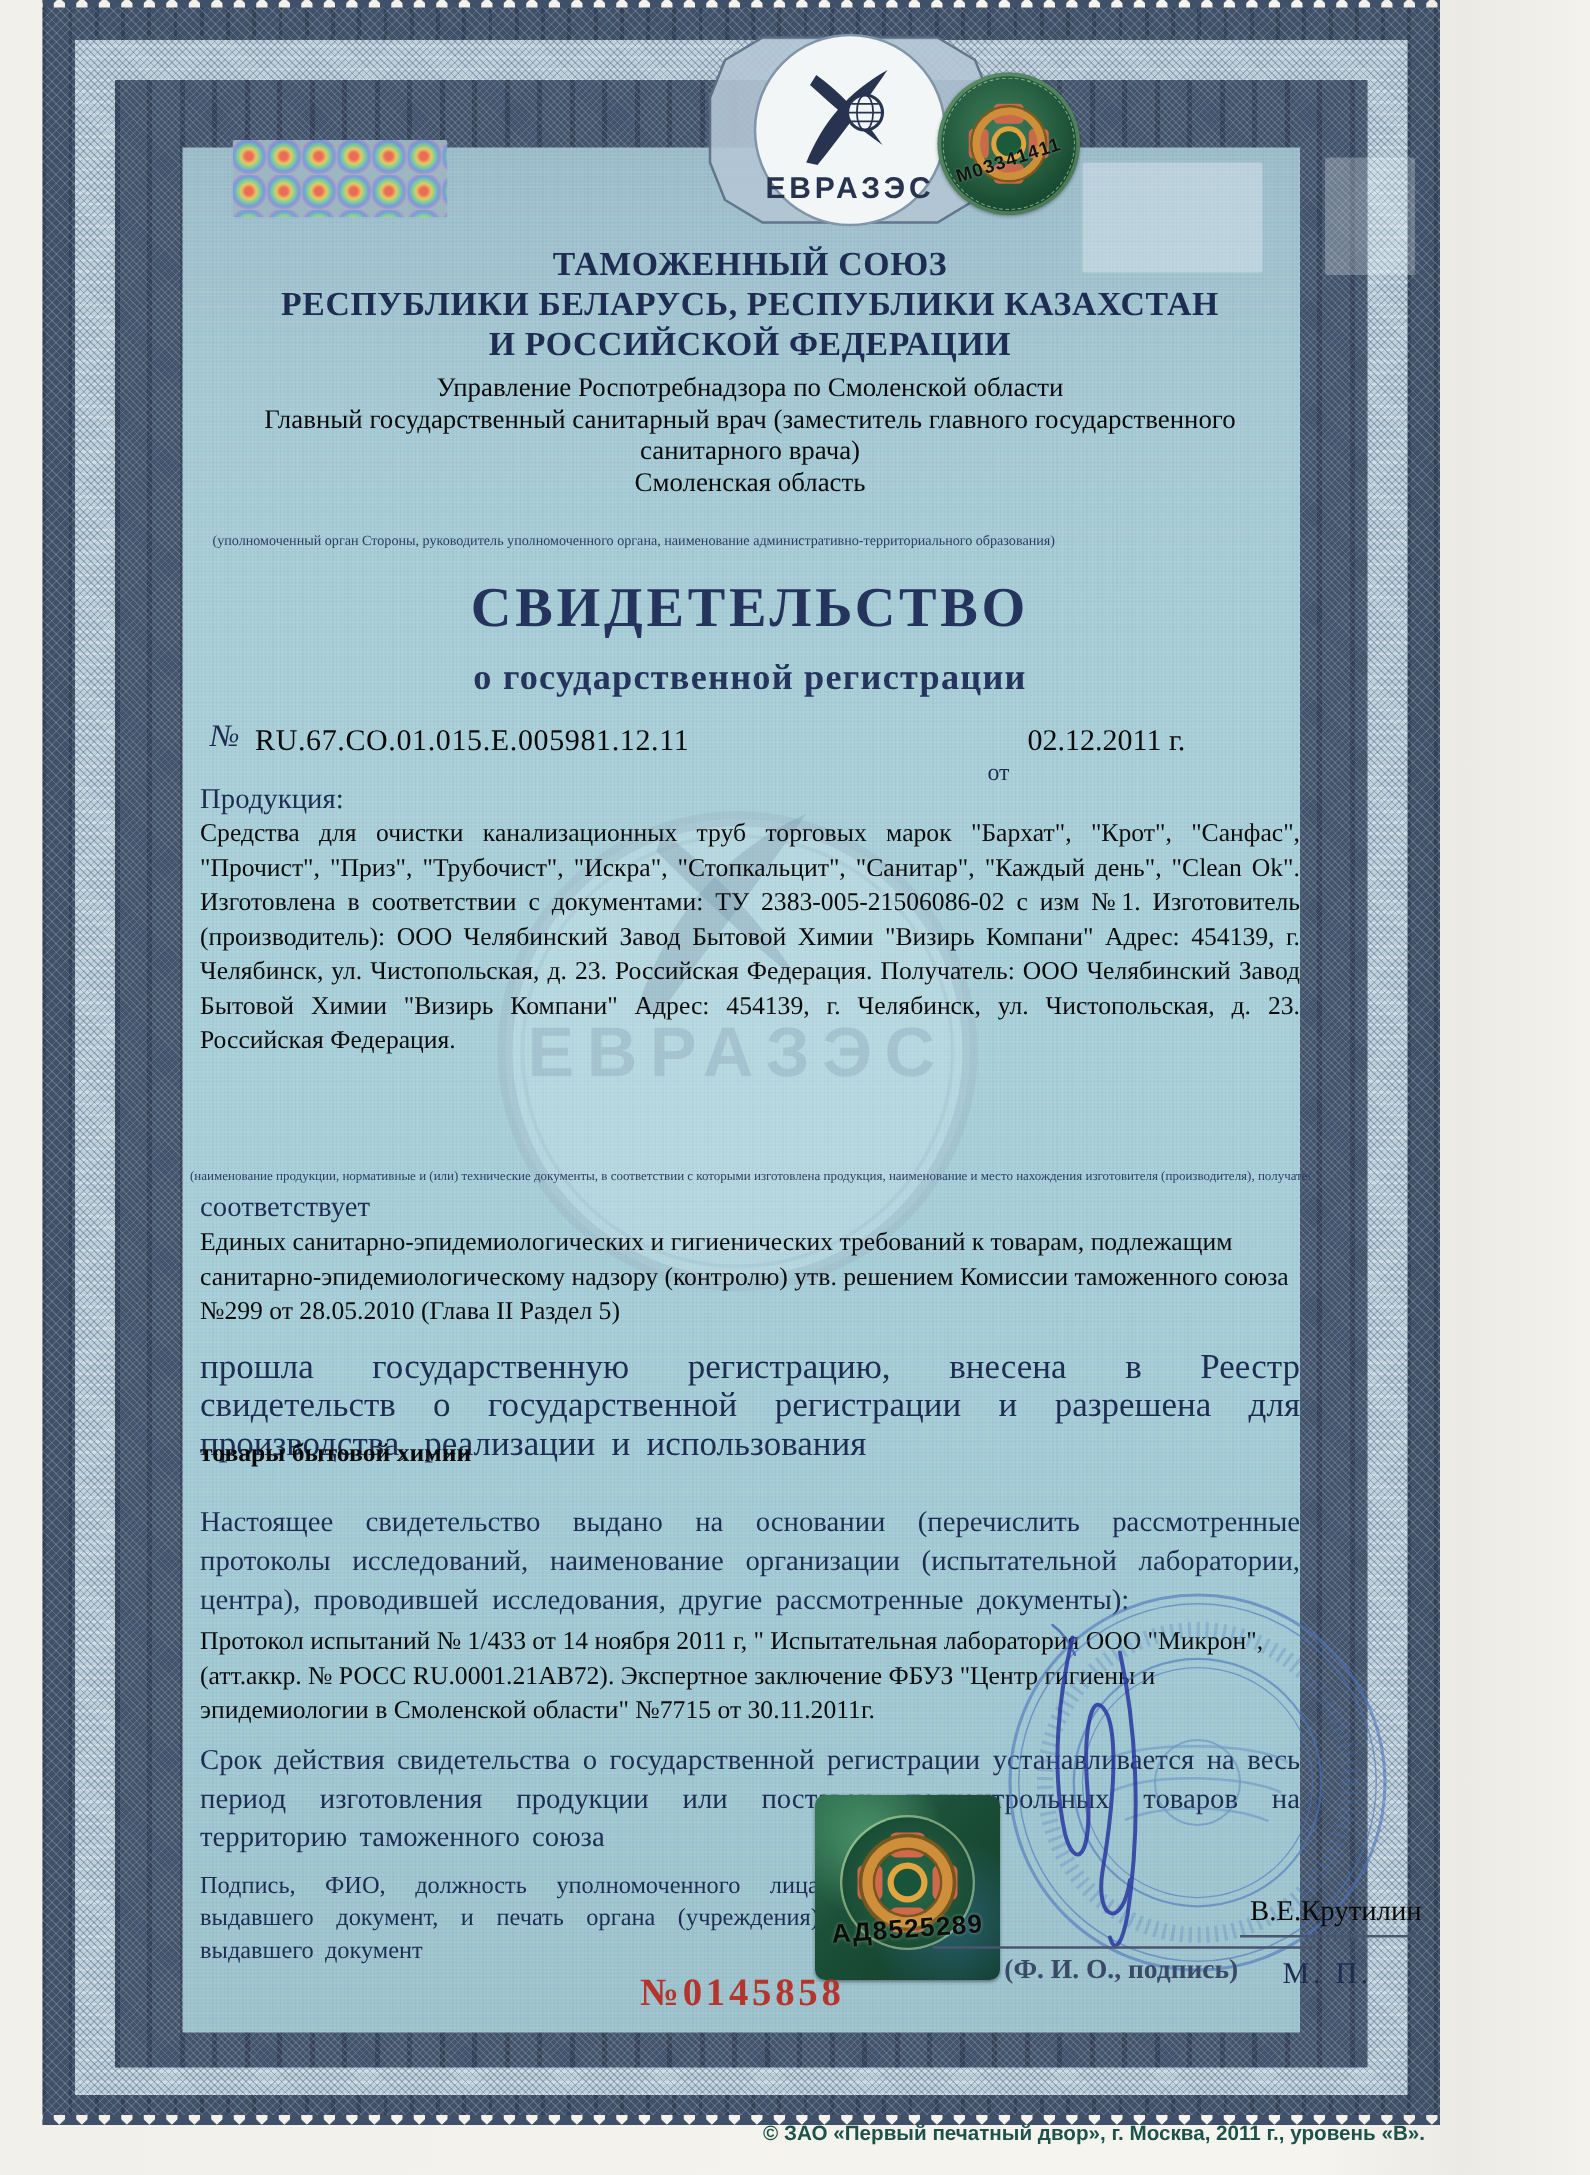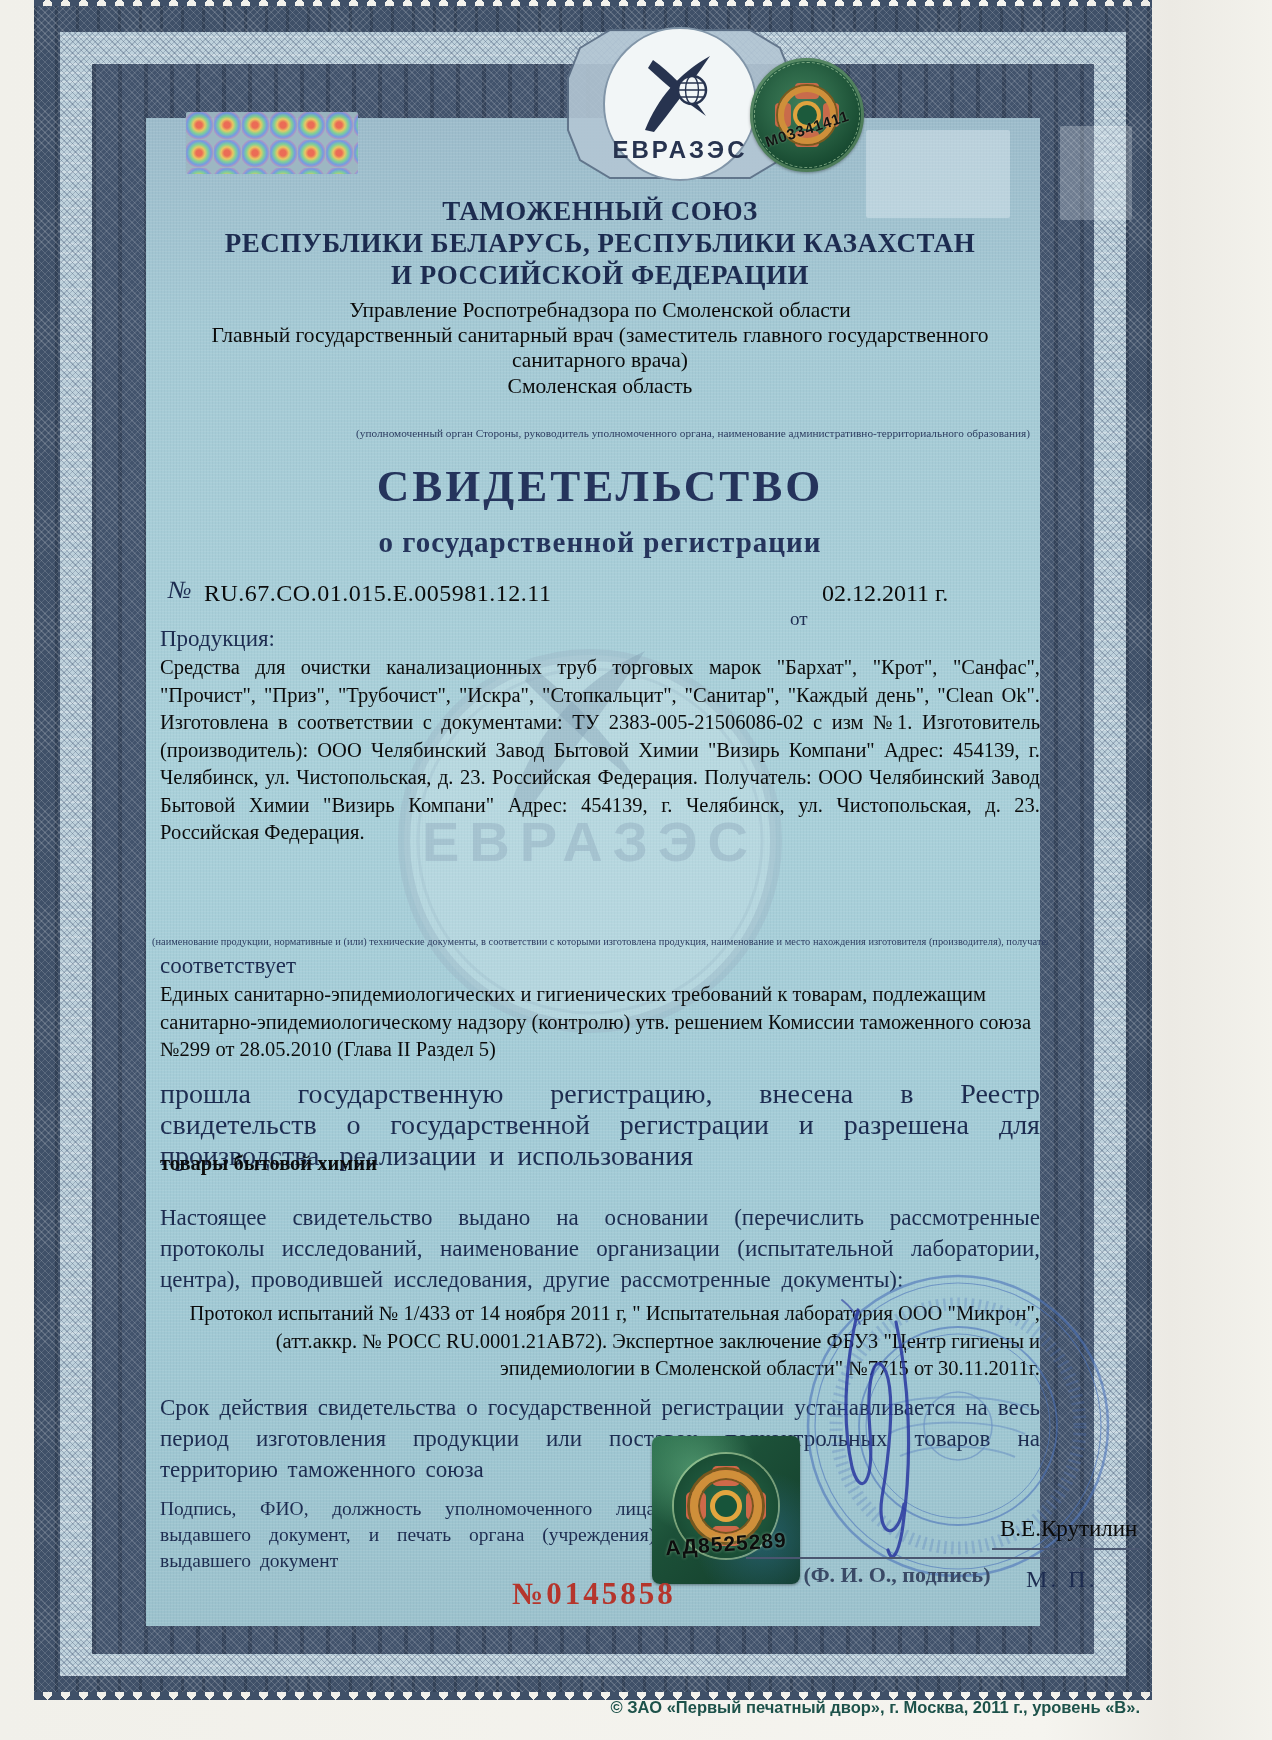--- a/index.html
+++ b/index.html
@@ -82,21 +82,21 @@
     text-shadow:0 0 2px rgba(220,255,220,.4);
   }
   .holo-ring-text{position:absolute; inset:4px; border-radius:50%; border:1.5px dashed rgba(200,235,190,.55);}
   
   .watermark{position:absolute; left:390px; top:636px; width:400px; height:410px; opacity:.55; pointer-events:none;}
   
   .serifT{font-family:"Liberation Serif","DejaVu Serif",serif; color:#1d2c50;}
   .sansT{font-family:Liberation Serif, serif; color:#0b0b0b;}
   .hdr{position:absolute; left:160px; width:880px; text-align:center; font-weight:bold; letter-spacing:.5px;}
   .auth{position:absolute; left:160px; width:880px; text-align:center; color:#0a0a0a;}
-  .cap{position:absolute; text-align:right; color:#2c3c60;}
+  .cap{position:absolute; text-align:left; color:#2c3c60;}
   .para{position:absolute; left:160px; width:880px; text-align:justify;}
   .blockT{position:absolute;}
   .stamp{position:absolute; left:790px; top:1258px; width:330px; height:330px; opacity:.6;}
   .sig{position:absolute; left:812px; top:1292px; width:160px; height:290px; opacity:.85;}
   .holo-bottom{
     position:absolute; left:652px; top:1436px; width:148px; height:148px; border-radius:8px;
     background:
       radial-gradient(circle at 30% 25%, rgba(120,200,150,.5) 0%, transparent 40%),
       radial-gradient(circle at 75% 70%, rgba(60,130,190,.4) 0%, transparent 45%),
       linear-gradient(135deg,#2e7350 0%,#1c5038 40%,#123c2a 100%);
@@ -202,21 +202,21 @@
   <div class="para sansT" style="top:654px; font-size:20.5px; line-height:27.5px;">Средства для очистки канализационных труб торговых марок "Бархат", "Крот", "Санфас", "Прочист", "Приз", "Трубочист", "Искра", "Стопкальцит", "Санитар", "Каждый день", "Clean Ok". Изготовлена в соответствии с документами: ТУ 2383-005-21506086-02 с изм №1. Изготовитель (производитель): ООО Челябинский Завод Бытовой Химии "Визирь Компани" Адрес: 454139, г. Челябинск, ул. Чистопольская, д. 23.  Российская Федерация.  Получатель: ООО Челябинский Завод Бытовой Химии "Визирь Компани" Адрес: 454139, г. Челябинск, ул. Чистопольская, д. 23. Российская Федерация.</div>
   <div class="cap serifT" style="left:152px; top:936px; width:896px; font-size:10.4px; white-space:nowrap; overflow:hidden;">(наименование продукции, нормативные и (или) технические документы, в соответствии с которыми изготовлена продукция, наименование и место нахождения изготовителя (производителя), получателя)</div>
 
   <div class="blockT serifT" style="left:160px; top:953px; font-size:23px;">соответствует</div>
   <div class="para sansT" style="top:981px; font-size:20.5px; line-height:27.5px; text-align:left;">Единых санитарно-эпидемиологических и гигиенических требований к товарам, подлежащим санитарно-эпидемиологическому надзору (контролю) утв. решением Комиссии таможенного союза №299 от 28.05.2010 (Глава II Раздел 5)</div>
 
   <div class="para serifT" style="top:1078px; font-size:28px; line-height:31px; word-spacing:6px;">прошла государственную регистрацию, внесена в Реестр свидетельств о государственной регистрации и разрешена для производства, реализации и использования</div>
   <div class="blockT sansT" style="left:160px; top:1152px; font-size:20.5px; font-weight:600;">товары бытовой химии</div>
 
   <div class="para serifT" style="top:1202px; font-size:23px; line-height:31px; word-spacing:5px;">Настоящее свидетельство выдано на основании (перечислить рассмотренные протоколы исследований, наименование организации (испытательной лаборатории, центра), проводившей исследования, другие рассмотренные документы):</div>
-  <div class="para sansT" style="top:1300px; font-size:20.5px; line-height:27.5px; text-align:right;">Протокол испытаний № 1/433 от 14 ноября 2011 г, " Испытательная лаборатория ООО "Микрон", (атт.аккр. № РОСС RU.0001.21АВ72). Экспертное заключение ФБУЗ "Центр гигиены и эпидемиологии в Смоленской области" №7715 от 30.11.2011г.</div>
+  <div class="para sansT" style="top:1300px; font-size:20.5px; line-height:27.5px; text-align:left;">Протокол испытаний № 1/433 от 14 ноября 2011 г, " Испытательная лаборатория ООО "Микрон", (атт.аккр. № РОСС RU.0001.21АВ72). Экспертное заключение ФБУЗ "Центр гигиены и эпидемиологии в Смоленской области" №7715 от 30.11.2011г.</div>
 
   <div class="para serifT" style="top:1392px; font-size:23px; line-height:31px; word-spacing:4px;">Срок действия свидетельства о государственной регистрации устанавливается на весь период изготовления продукции или поставок подконтрольных товаров на территорию таможенного союза</div>
 
   <div class="stamp">
     <svg width="330" height="330" viewBox="0 0 330 330">
       <g stroke="#4d74ba" fill="none">
         <circle cx="168" cy="168" r="150" stroke-width="2.5"></circle>
         <circle cx="168" cy="168" r="143" stroke-width="1.2"></circle>
         <circle cx="168" cy="168" r="99" stroke-width="1.8"></circle>
         <circle cx="168" cy="168" r="92" stroke-width="1"></circle>

